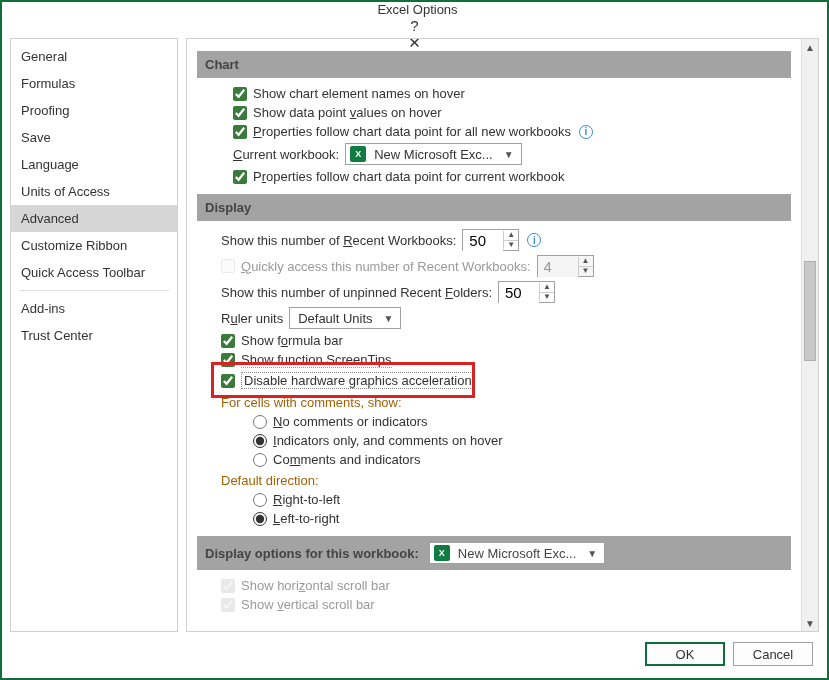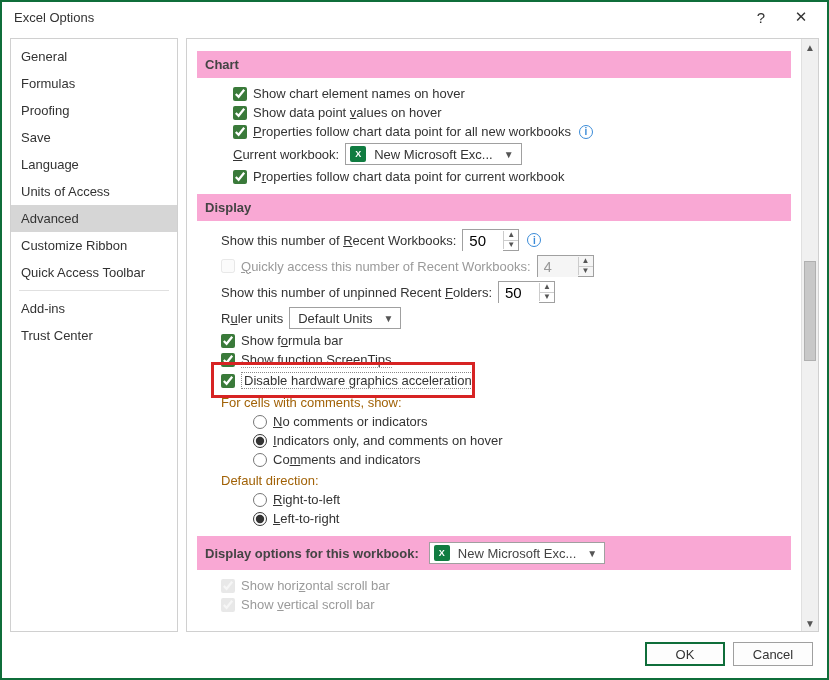--- a/index.html
+++ b/index.html
@@ -10,20 +10,21 @@
     color: #333;
     background: #fff;
     width: 829px; height: 680px;
     border: 2px solid #0f6e3a;
     position: relative;
     display: flex; flex-direction: column;
   }
   .titlebar {
     height: 30px; display: flex; align-items: center;
     padding: 0 6px;
+    flex-direction: column;
   }
   .titlebar .title { flex: 1; padding-left: 6px; font-size: 13px; }
   .titlebar .win-btn {
     width: 40px; height: 28px; display: flex; align-items: center; justify-content: center;
     font-size: 15px; cursor: pointer;
   }
   .underline { display: inline-block; border-bottom: 1px dotted #999; }
   .mainrow {
     flex: 1; display: flex; padding: 6px 8px 2px 8px; gap: 8px; min-height: 0;
   }
@@ -52,21 +53,21 @@
   .vscroll .arrow {
     height: 16px; width: 100%; display: flex; align-items: center; justify-content: center;
     font-size: 10px; color: #555; background: #f0f0f0; cursor: pointer;
   }
   .vscroll .track { flex: 1; position: relative; }
   .vscroll .thumb {
     position: absolute; left: 2px; right: 2px;
     background: #c8c8c8; border: 1px solid #b0b0b0;
   }
   .section-header {
-    background: #f9a8d4; font-weight: 600; font-size: 13px;
+    background: #a3a3a3; font-weight: 600; font-size: 13px;
     padding: 6px 8px; margin: 10px 0 8px 0; color: #444;
   }
   .row { display: flex; align-items: center; gap: 6px; margin: 4px 0 4px 24px; }
   .row.indent1 { margin-left: 36px; }
   .row.indent2 { margin-left: 56px; }
   .row.disabled { color: #9a9a9a; margin-left: 24px; }
   .plain-row { margin: 6px 0 4px 24px; color: #a16207; }
   input[type=checkbox] {
     width: 14px; height: 14px; margin: 0; accent-color: #3a7a3a;
   }

